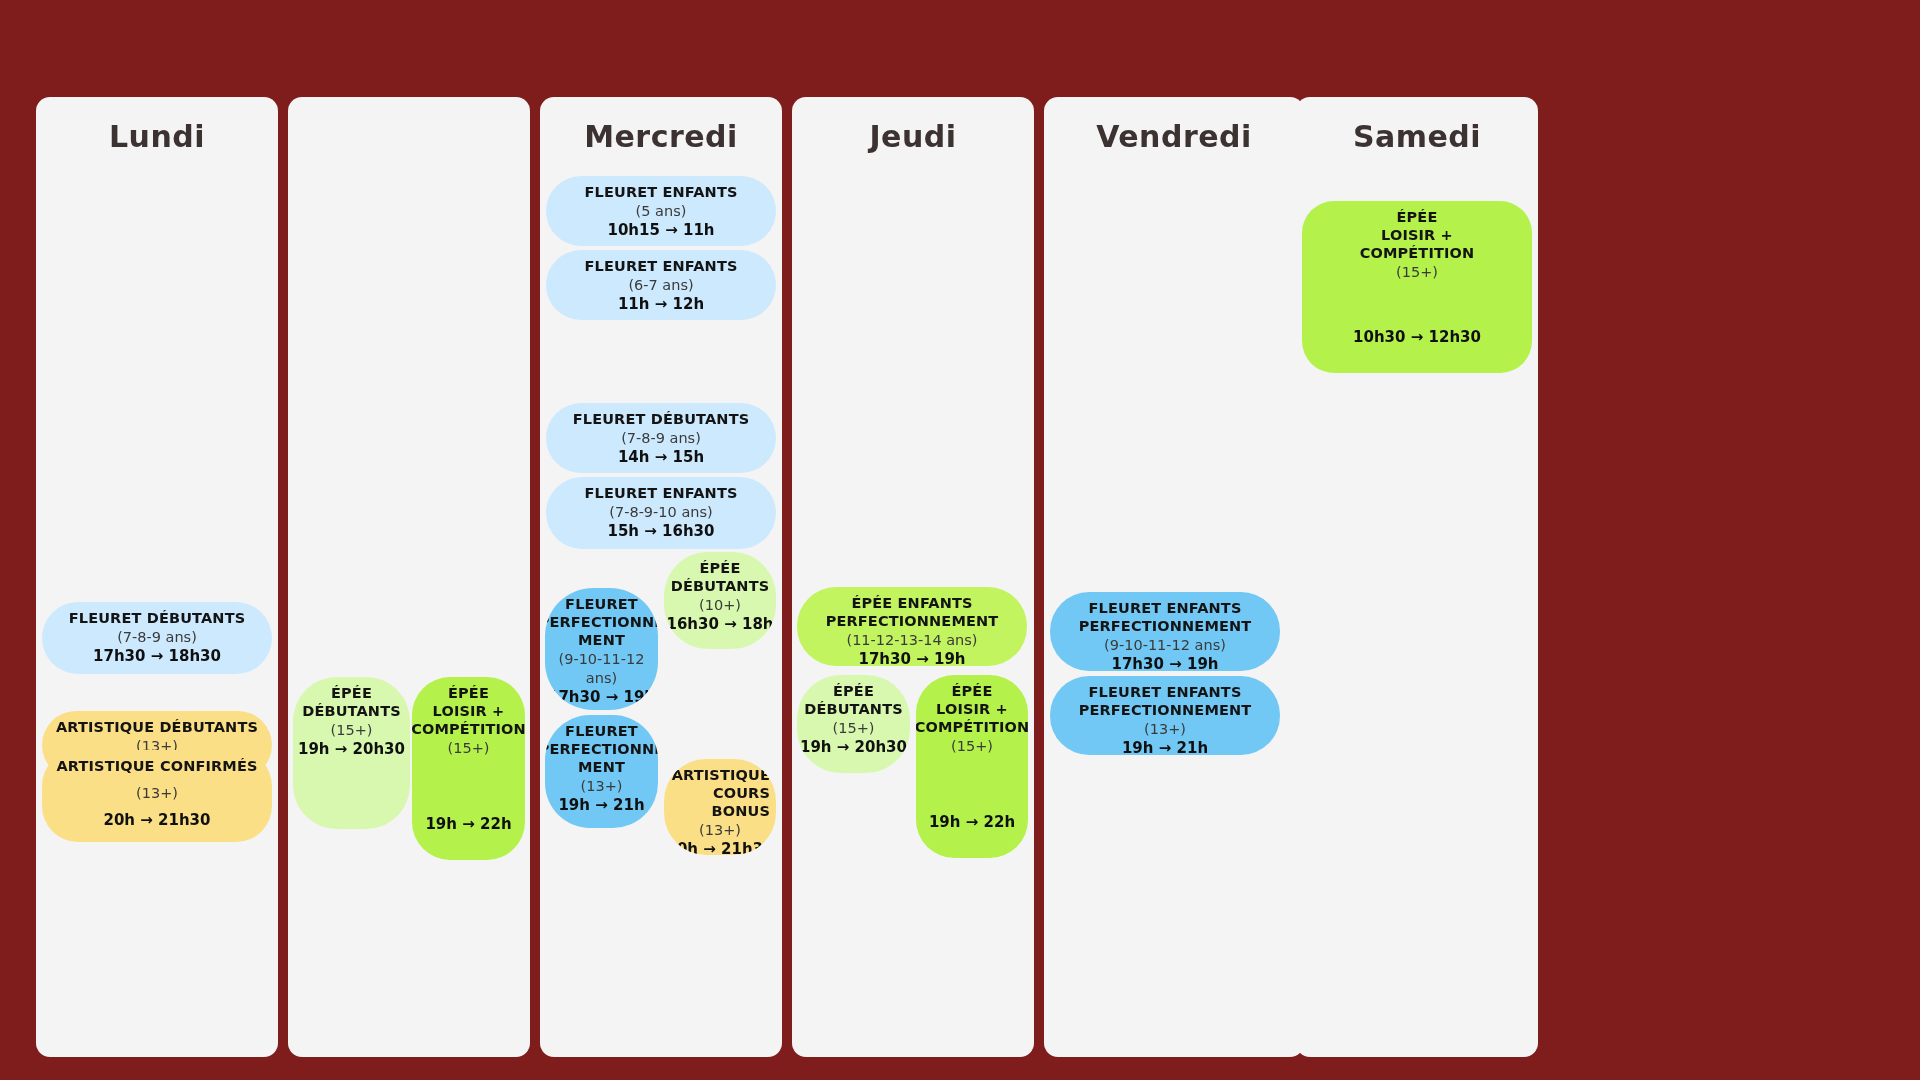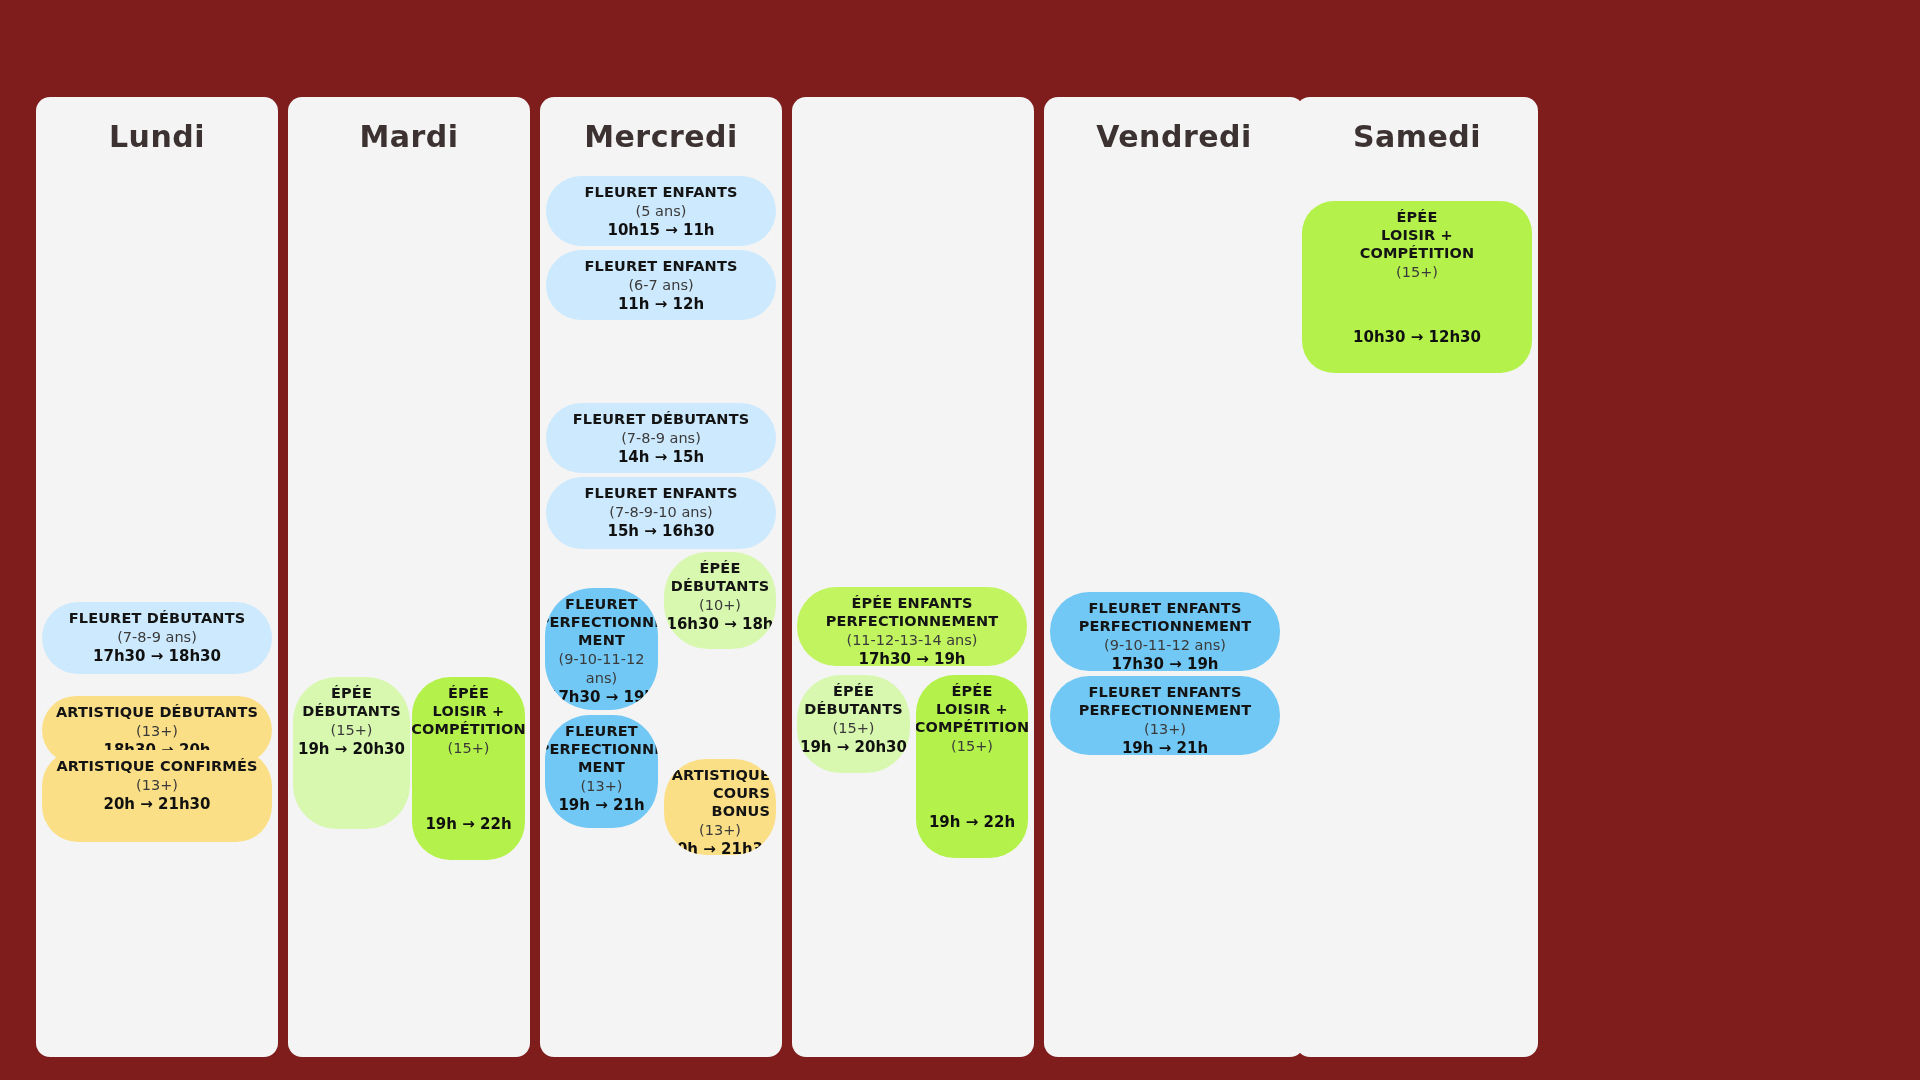--- a/index.html
+++ b/index.html
@@ -78,33 +78,32 @@
 <body>
 
 <div id="schedule-board" style="background: #7f1d1d;">
     <div class="day-column" style="left: 36px; width: 242px; background: rgb(244, 244, 244);">
       <div class="day-title">Lundi</div>
       <div class="course-card" style="left: 6px; top: 505px; width: 230px; height: 72px; background: rgb(205, 233, 253); border-radius: 36px;">
         <div class="card-title">FLEURET DÉBUTANTS</div>
         <div class="card-age">(7-8-9 ans)</div>
         <div class="card-time">17h30 → 18h30</div>
       </div>
-      <div class="course-card" style="left: 6px; top: 599px; width: 230px; height: 68px; background: rgb(251, 223, 134); border-radius: 34px;">
+      <div class="course-card" style="left: 6px; top: 614px; width: 230px; height: 68px; background: rgb(251, 223, 134); border-radius: 34px;">
         <div class="card-title">ARTISTIQUE DÉBUTANTS</div>
         <div class="card-age">(13+)</div>
         <div class="card-time">18h30 → 20h</div>
       </div>
-      <div class="course-card" style="left: 6px; top: 653px; width: 230px; height: 92px; background: rgb(251, 223, 134); border-radius: 36px;">
+      <div class="course-card" style="left: 6px; top: 653px; width: 230px; height: 92px; background: rgb(251, 223, 134); border-radius: 36px; gap: 8px;">
         <div class="card-title">ARTISTIQUE CONFIRMÉS</div>
         <div class="card-age">(13+)</div>
         <div class="card-time">20h → 21h30</div>
       </div>
     </div>
     <div class="day-column" style="left: 288px; width: 242px; background: rgb(244, 244, 244);">
-      <div class="day-title">Mardi</div>
       <div class="course-card" style="left: 5px; top: 580px; width: 117px; height: 152px; background: rgb(216, 248, 176); border-radius: 44px;">
         <div class="card-title">ÉPÉE<br>DÉBUTANTS</div>
         <div class="card-age">(15+)</div>
         <div class="card-time">19h → 20h30</div>
       </div>
       <div class="course-card" style="left: 124px; top: 580px; width: 113px; height: 183px; background: rgb(180, 242, 75); border-radius: 38px;">
         <div class="card-title">ÉPÉE<br>LOISIR +<br>COMPÉTITION</div>
         <div class="card-age">(15+)</div>
         <div class="card-time pushdown">19h → 22h</div>
       </div>
@@ -146,20 +145,21 @@
         <div class="card-age">(13+)</div>
         <div class="card-time">19h → 21h</div>
       </div>
       <div class="course-card" style="left: 124px; top: 662px; width: 112px; height: 96px; background: rgb(251, 223, 134); border-radius: 42px; text-align: right;">
         <div class="card-title">ARTISTIQUE<br>COURS BONUS</div>
         <div class="card-age">(13+)</div>
         <div class="card-time">20h → 21h30</div>
       </div>
     </div>
     <div class="day-column" style="left: 792px; width: 242px; background: rgb(244, 244, 244);">
+      <div class="day-title">Jeudi</div>
       <div class="course-card" style="left: 5px; top: 490px; width: 230px; height: 79px; background: rgb(193, 244, 95); border-radius: 39px;">
         <div class="card-title">ÉPÉE ENFANTS<br>PERFECTIONNEMENT</div>
         <div class="card-age">(11-12-13-14 ans)</div>
         <div class="card-time">17h30 → 19h</div>
       </div>
       <div class="course-card" style="left: 5px; top: 578px; width: 113px; height: 98px; background: rgb(216, 248, 176); border-radius: 44px;">
         <div class="card-title">ÉPÉE<br>DÉBUTANTS</div>
         <div class="card-age">(15+)</div>
         <div class="card-time">19h → 20h30</div>
       </div>

